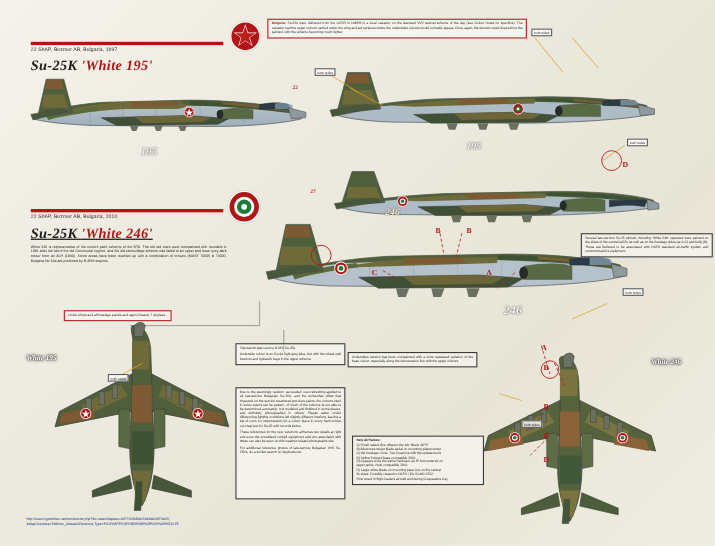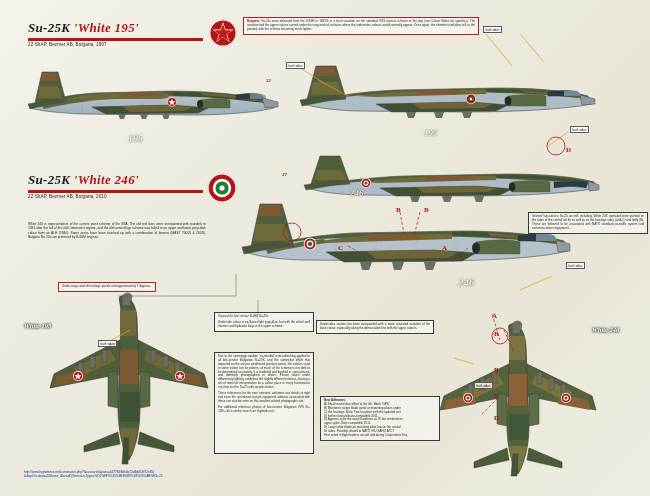--- a/index.html
+++ b/index.html
@@ -12,21 +12,21 @@
   #sheet{
     position:absolute;inset:0;
     background:
       linear-gradient(135deg,#f4f2ea 0%,#eceade 40%,#e8e5d7 70%,#efece2 100%);
   }
   .abs{position:absolute;}
   
   .title{
     font-family:"Liberation Serif", serif;
     font-style:italic;font-weight:bold;
-    color:#1b1b1b;letter-spacing:0.3px;
+    color:#1b1b1b;letter-spacing:0.3px;margin-top:32px;
   }
   .title .red{color:#b01616;}
   .titlebar{
     background:#b01616;height:3px;
   }
   .subtitle{
     font-size:4.6px;color:#2a2a2a;letter-spacing:0.1px;
   }
   .bodytext{
     font-size:3.25px;line-height:1.32;color:#23211f;text-align:justify;
@@ -182,21 +182,21 @@
       <circle cx="175" cy="39" r="5" fill="#ffffff" stroke="#b7b2a3" stroke-width="0.4"></circle>
       <circle cx="175" cy="39" r="4.4" fill="#b01616"></circle>
       <circle cx="175" cy="39" r="2.5" fill="#1f7a3c"></circle>
       <circle cx="175" cy="39" r="1.2" fill="#ffffff"></circle>
     </svg>
   </div>
   <div class="abs" style="left:424px;top:122px;">
     <span style="font-family:'Liberation Serif',serif;font-weight:bold;font-style:italic;font-size:9px;color:#f4f3ef;text-shadow:0 0 1.5px #2a2a2a;">195</span>
   </div>
 
-  <div class="abs" style="left:28px;top:172px;width:175px;">
+  <div class="abs" style="left:28px;top:172px;width:175px;text-decoration:underline;">
     <div class="title" style="font-size:13px;">
       <span>Su-25K </span><span class="red">'White 246'</span>
     </div>
   </div>
   <div class="abs titlebar" style="left:28px;top:190px;width:175px;"></div>
   <div class="abs subtitle" style="left:28px;top:194px;width:175px;">22 ShAP, Bezmer AB, Bulgaria, 2010</div>
 
   <div class="abs" style="left:206px;top:172px;width:32px;height:32px;">
     <svg width="32" height="32" viewBox="0 0 32 32">
       <circle cx="16" cy="16" r="15" fill="#ffffff" stroke="#cfcabb" stroke-width="0.6"></circle>

